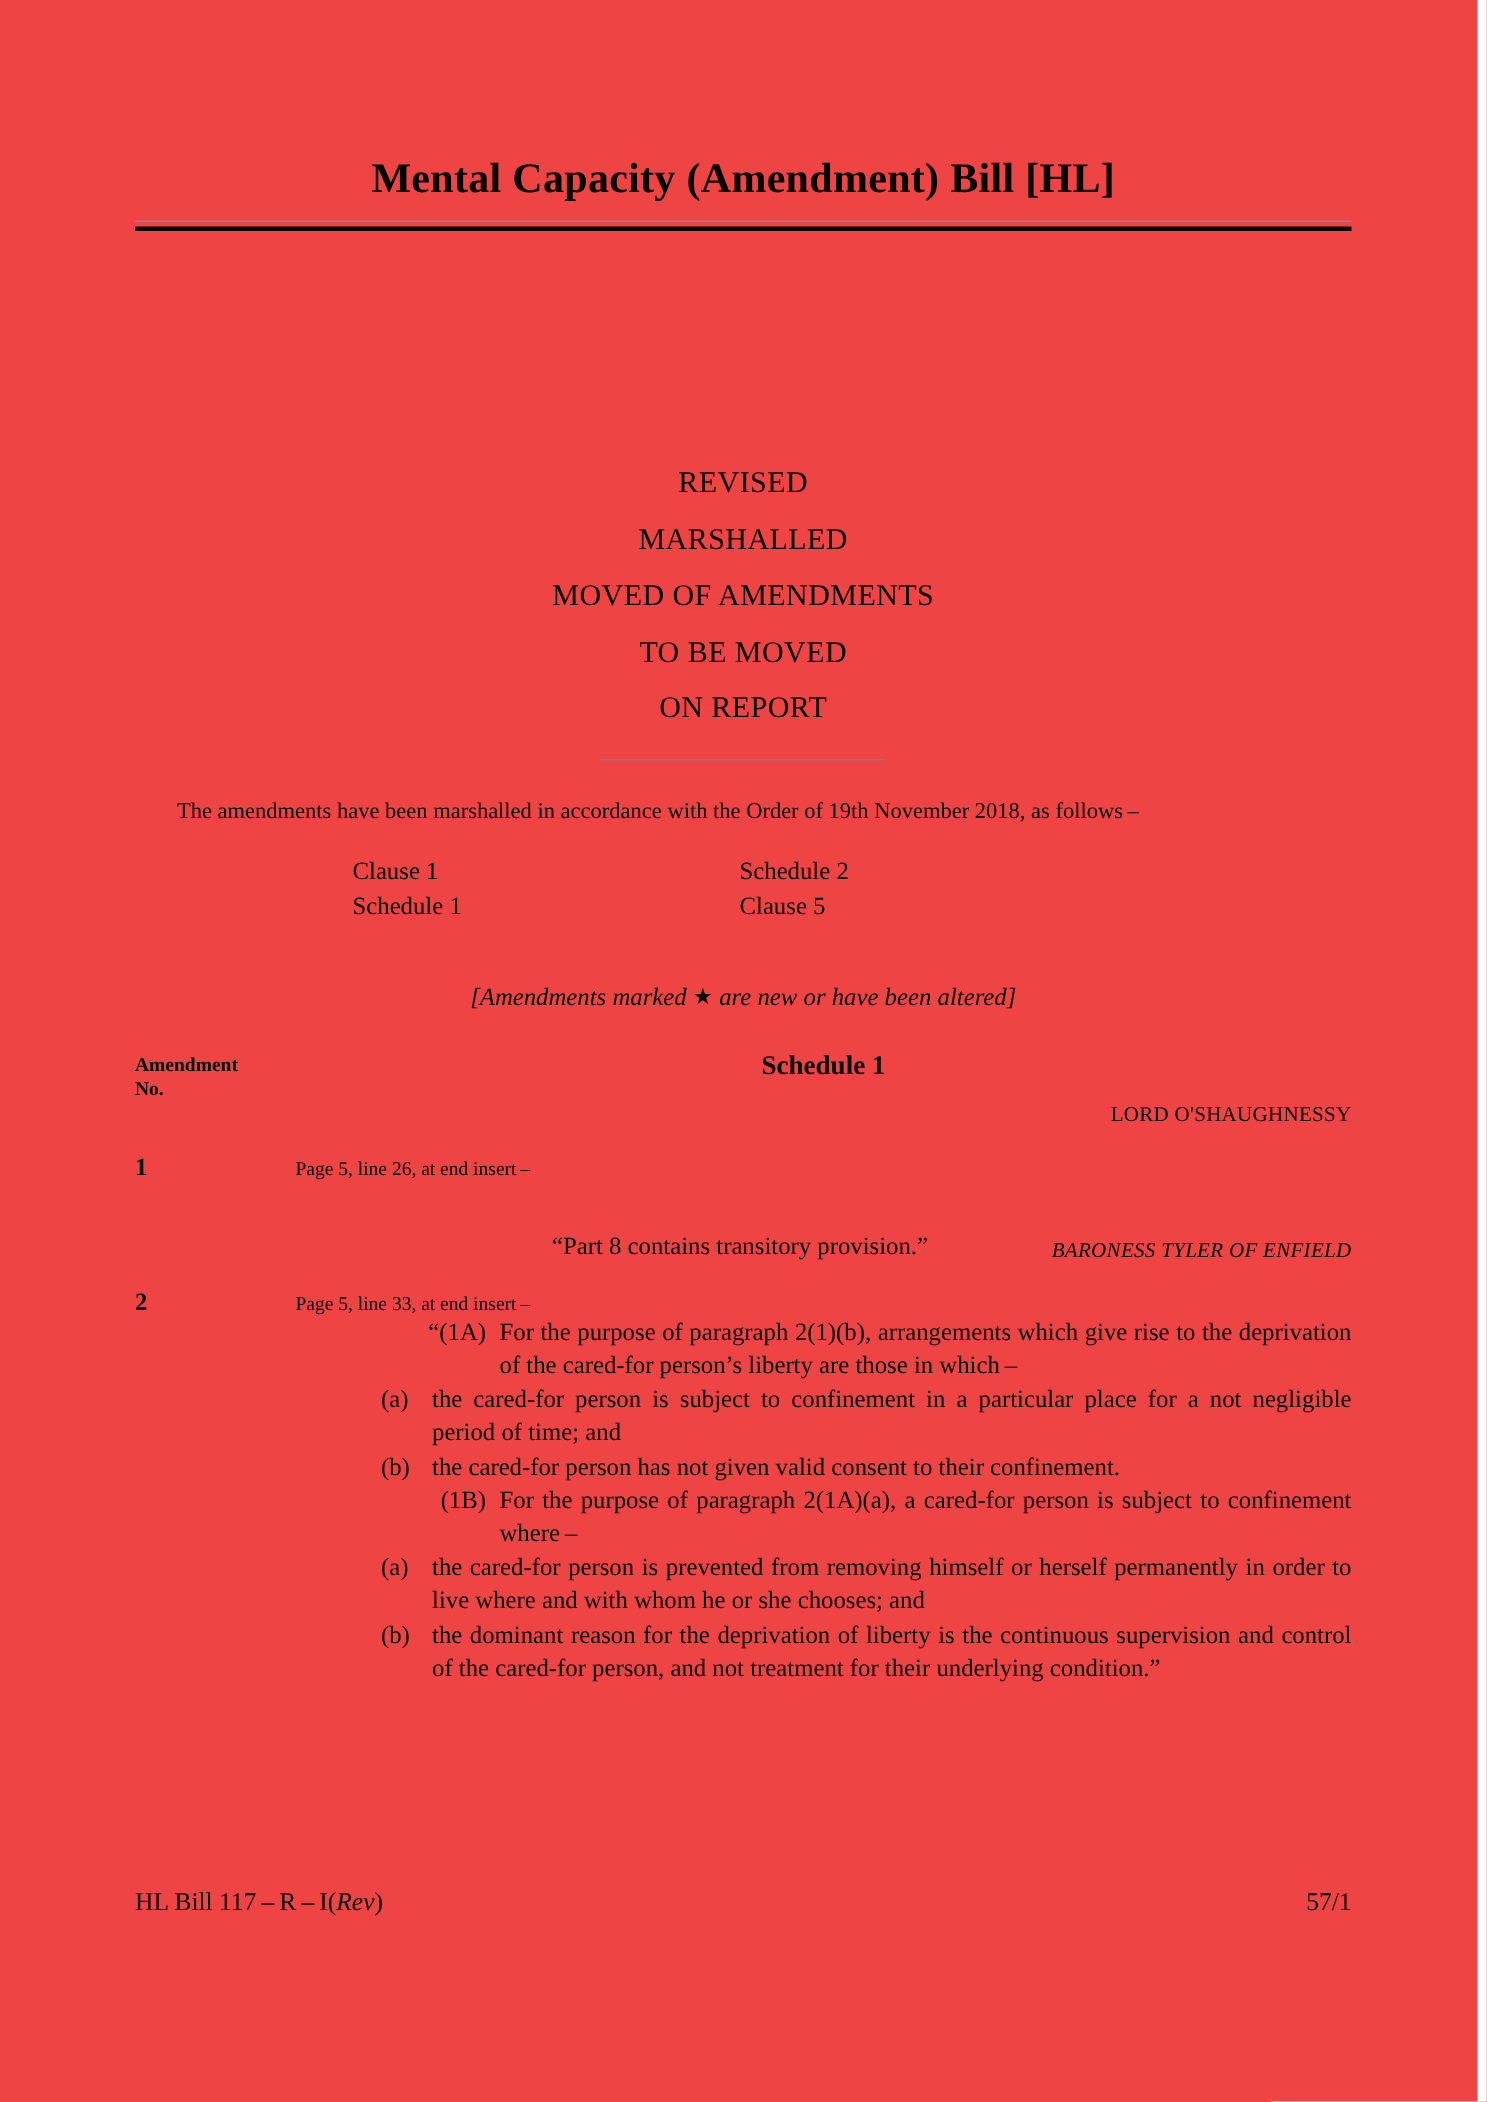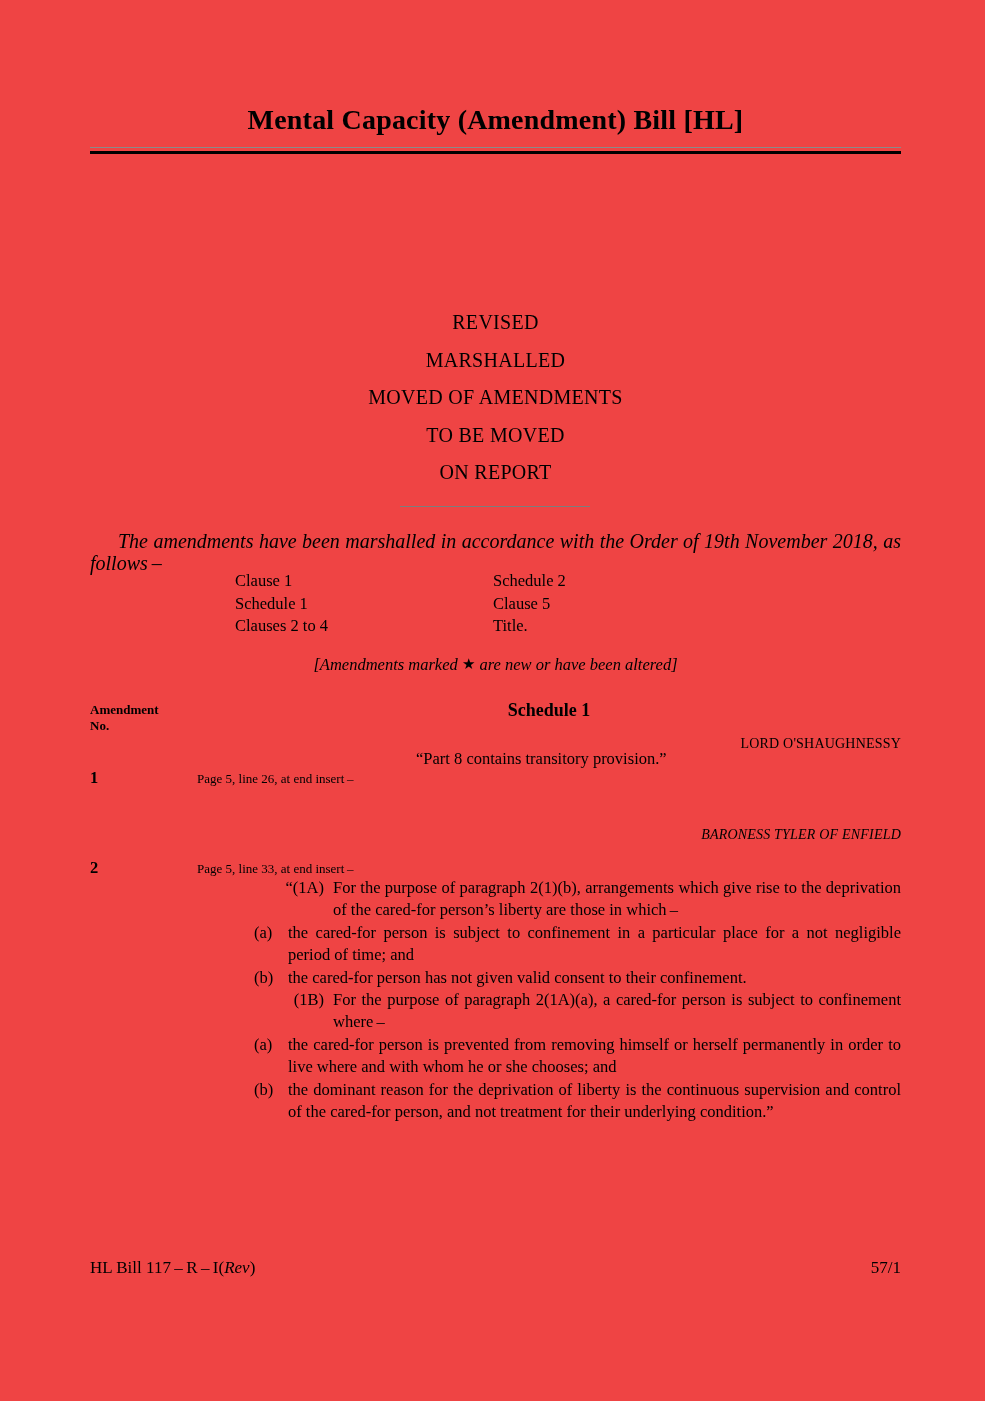--- a/index.html
+++ b/index.html
@@ -68,22 +68,21 @@
     height: 1px;
     background: #7d7d7d;
   }
 
   
   .marshal-note {
     position: absolute;
     left: 90px;
     top: 530px;
     width: 811px;
-    font-style: italic;
-    font-size: 20px;
+    font-size: 15px;
     line-height: 22px;
     text-align: justify;
     text-indent: 28px;
   }
 
   
   .clause-list {
     position: absolute;
     left: 235px;
     top: 570px;
@@ -169,25 +168,24 @@
     font-size: 13px;
     line-height: 22px;
   }
   .amend-lead-1 { top: 768px; }
   .amend-lead-2 { top: 858px; }
 
   
   .inserted-line {
     position: absolute;
     left: 368px;
-    top: 748px;
+    top: 820px;
     width: 533px;
     font-size: 16.5px;
     line-height: 22px;
-    margin-left: 48px;
   }
 
   
   .provision {
     position: absolute;
     left: 197px;
     top: 877px;
     width: 704px;
     font-size: 16.5px;
     line-height: 22.4px;
@@ -267,24 +265,20 @@
   <div class="marshal-note">The amendments have been marshalled in accordance with the Order of 19th November 2018, as follows –</div>
 
   <div class="clause-list">
     <div class="clause-row">
       <div class="clause-col-left">Clause 1</div>
       <div class="clause-col-right">Schedule 2</div>
     </div>
     <div class="clause-row">
       <div class="clause-col-left">Schedule 1</div>
       <div class="clause-col-right">Clause 5</div>
-    </div>
-    <div class="clause-row">
-      <div class="clause-col-left">Clauses 2 to 4</div>
-      <div class="clause-col-right">Title.</div>
     </div>
   </div>
 
   <div class="star-note">
     <span>[</span><span>Amendments marked </span><span class="star-glyph">★</span><span> are new or have been altered</span><span>]</span>
   </div>
 
   <div class="amendment-no-label">Amendment<br>No.</div>
 
   <div class="schedule-heading">Schedule 1</div>

